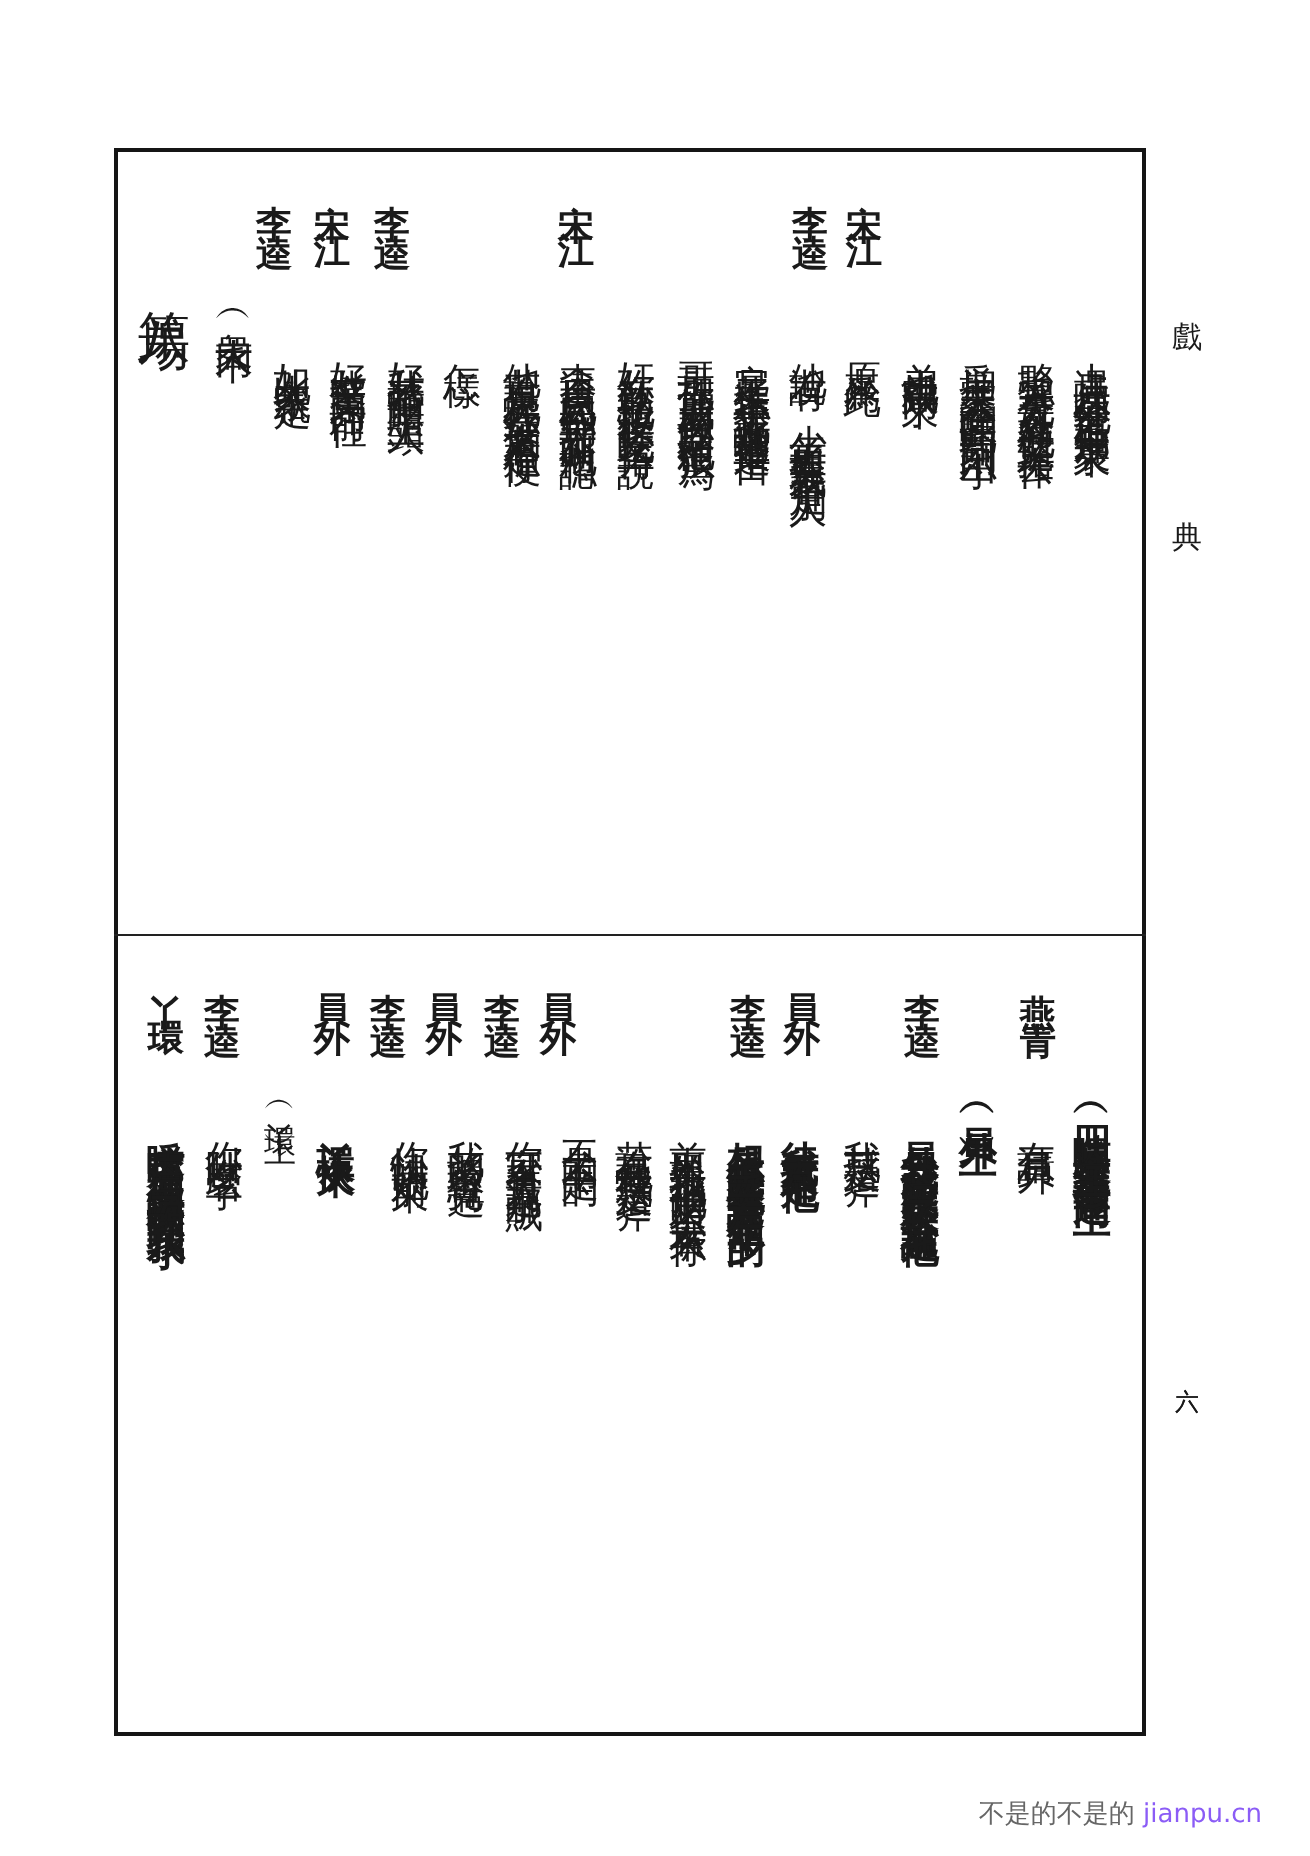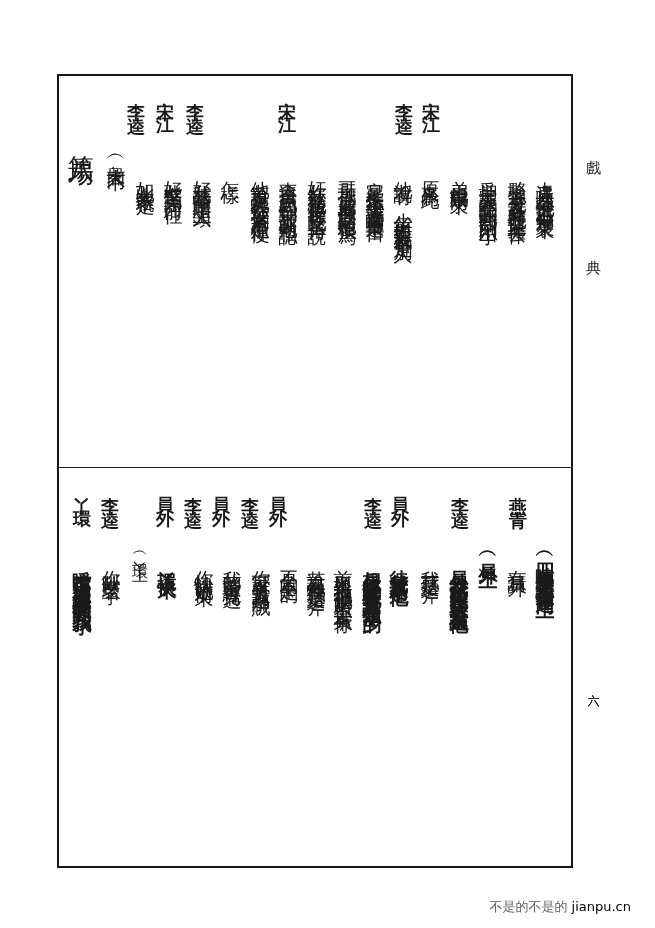--- a/index.html
+++ b/index.html
@@ -34,21 +34,21 @@
     transform:translateX(-50%);
   }
   .margin {
     position:absolute; writing-mode:vertical-rl; text-orientation:upright;
     font-size:15px; white-space:nowrap; transform:translateX(-50%);
   }
   .watermark {
     position:absolute; right:24px; bottom:12px; font-size:13px;
     font-family:"DejaVu Sans", "Liberation Sans", sans-serif; color:#666;
   }
-  .watermark .site { color:#000000; }
+  .watermark .site { color:#8b5cf6; }
 </style>
 </head>
 <body>
 
 <div class="frame"></div>
 <div class="divider"></div>
 
 <div class="margin" style="left:593px; top:148px;">戲</div>
 <div class="margin" style="left:593px; top:248px;">典</div>
 <div class="margin" style="left:593px; top:684px; font-size:12px;">六六</div>

